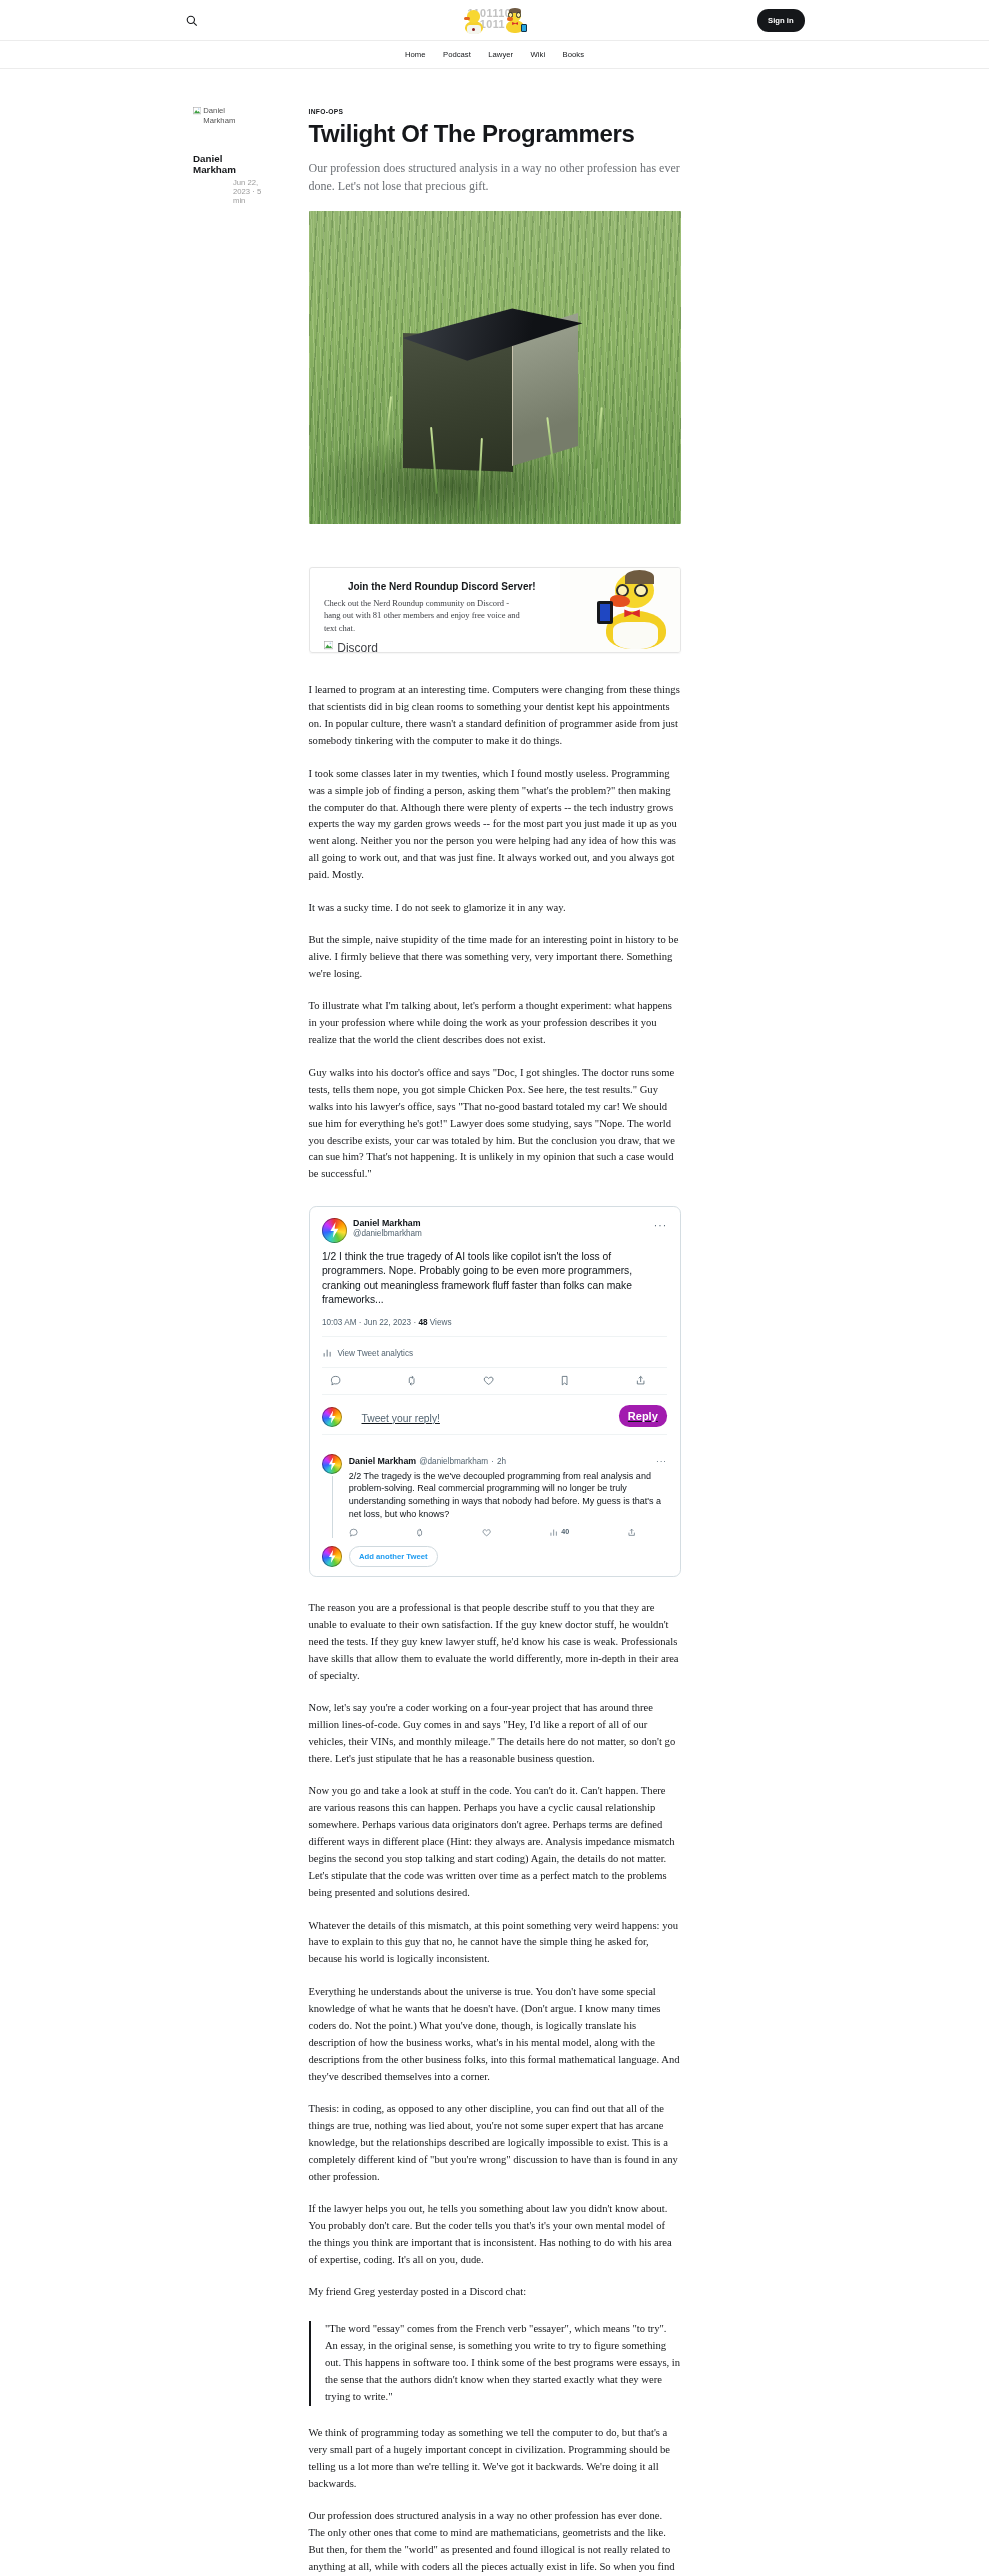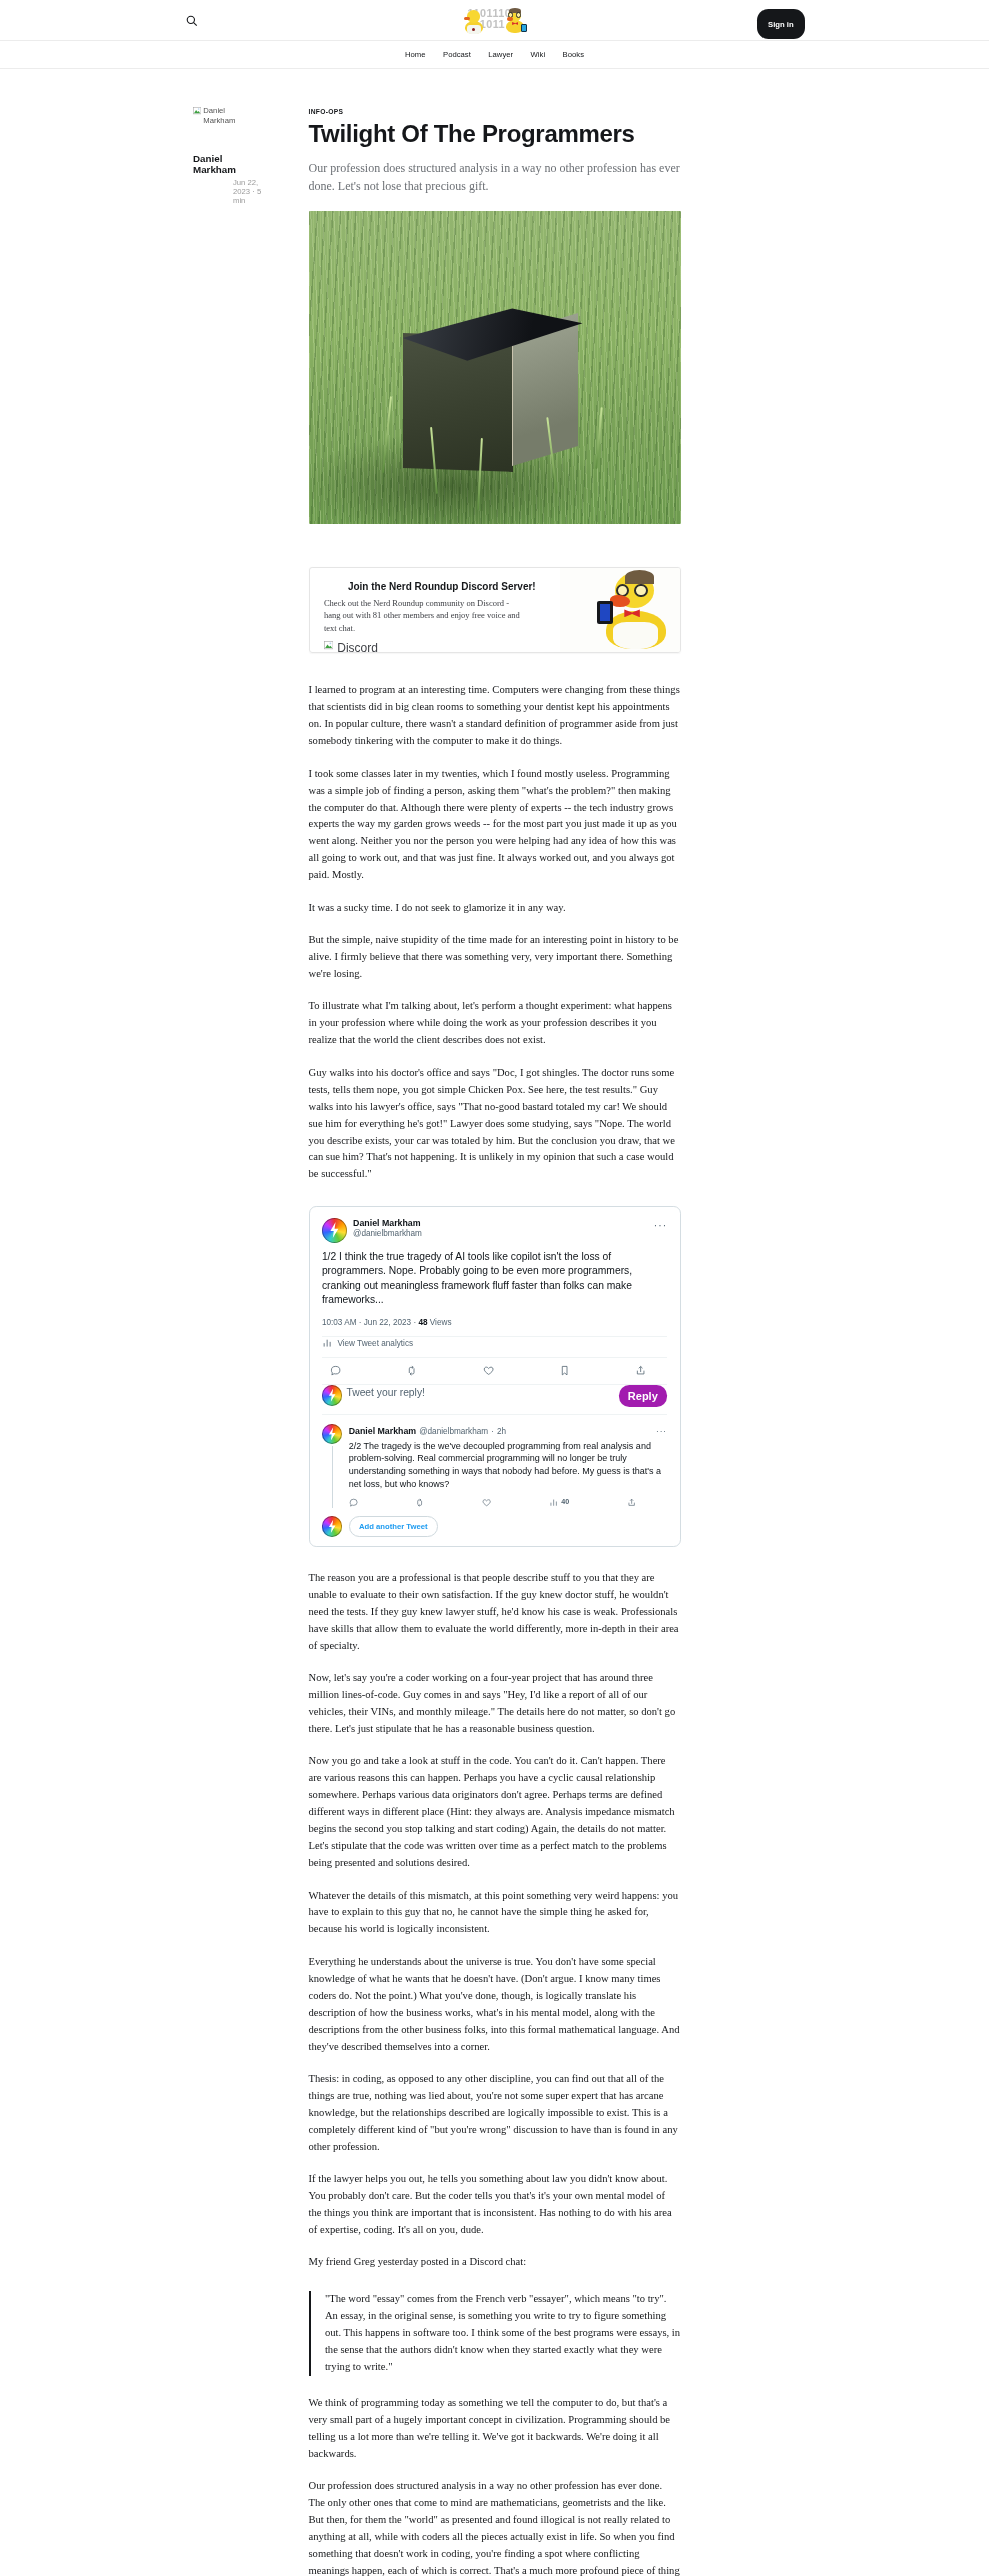--- a/index.html
+++ b/index.html
@@ -18,21 +18,21 @@
   .duck .head { position:absolute; top:0; left:3.1px; width:13.4px; height:12.4px; background:#f8d732; border-radius:50%; }
   .duck .beak { position:absolute; top:6.2px; left:0px; width:6.2px; height:3.6px; background:#e2641f; border-radius:2.1px; }
   .duck.doctor .coat { position:absolute; bottom:0; left:3.1px; width:14.4px; height:9.3px; background:#f4f6ef; border-radius:3.1px 3.1px 4.1px 4.1px; }
   .duck.doctor .scope { position:absolute; bottom:3.1px; left:8.2px; width:3.6px; height:3.6px; background:#8a1f1f; border-radius:50%; }
   .duck.nerd .hair { position:absolute; top:-1px; left:4.1px; width:12.4px; height:5.2px; background:#6e5a43; border-radius:50% 50% 0 0; }
   .duck.nerd .glasses { position:absolute; top:3.1px; left:3.1px; width:13.4px; height:5.2px; }
   .duck.nerd .glasses i { position:absolute; top:0; width:5.2px; height:5.2px; border:1px solid #2b2b2b; border-radius:50%; background:rgba(255,255,255,.5); }
   .duck.nerd .glasses i.l { left:0; } .duck.nerd .glasses i.r { right:0; }
   .duck.nerd .phone { position:absolute; bottom:1px; right:-1px; width:5.2px; height:8.2px; background:#2ba7e0; border:1px solid #11324a; border-radius:1px; }
   .duck.nerd .bow { position:absolute; bottom:8.2px; left:7.2px; width:6.2px; height:3.1px; background:#d92b2b; clip-path:polygon(0 0,50% 40%,100% 0,100% 100%,50% 60%,0 100%); }
-  .signin-btn { position:absolute; right:184px; top:9.3px; height:30px; padding:0 11.3px; background:#15171a; color:#ffffff; border:none; border-radius:11.3px; font-size:7.7px; font-weight:bold; cursor:pointer; }
+  .signin-btn { position:absolute; right:184px; top:9.3px; height:23px; padding:0 11.3px; background:#15171a; color:#ffffff; border:none; border-radius:11.3px; font-size:7.7px; font-weight:bold; cursor:pointer; }
   .site-nav { height:28px; display:flex; align-items:center; justify-content:center; gap:17.5px; border-bottom:0.5px solid #ececec; }
   .site-nav a { color:#15171a; font-size:7.7px; text-decoration:none; cursor:pointer; }
   
   .article-head { position:relative; padding-top:39px; }
   .author-side { position:absolute; left:193px; top:37px; width:72px; }
   .broken-avatar { display:flex; gap:2.1px; color:#545454; font-size:7.7px; line-height:9.8px; width:44px; }
   .broken-ic { flex:0 0 8.2px; margin-top:1px; }
   .author-name { margin-top:27px; font-size:9.8px; font-weight:bold; color:#15171a; }
   .author-date { margin-top:3.1px; font-size:7.7px; color:#9b9b9b;margin-left:40px; }
   .col { width:372px; margin:0 auto; }
@@ -80,25 +80,25 @@
   .tw-avatar { width:25px; height:25px; border-radius:50%; background:conic-gradient(#e33,#f90,#fd3,#6c3,#3cc,#36f,#c3f,#e33); position:relative; flex:0 0 25px; box-shadow:inset 0 0 0 1px rgba(0,0,0,.35); }
   .tw-avatar.small { width:20.6px; height:20.6px; flex:0 0 20.6px; }
   .tw-avatar .bolt { position:absolute; left:30%; top:18%; width:40%; height:64%; background:#fff; clip-path:polygon(62% 0,10% 55%,44% 55%,34% 100%,90% 42%,52% 42%); }
   .tw-names { margin-left:6.2px; line-height:1.25; }
   .tw-name { font-weight:bold; font-size:8.8px; }
   .tw-handle { color:#536471; font-size:8.2px; }
   .tw-menu { margin-left:auto; color:#536471; font-size:10.3px; letter-spacing:1px; cursor:pointer; }
   .tw-text { margin-top:7.2px; font-size:10.3px; line-height:1.4; }
   .tw-time { margin-top:8.2px; color:#536471; font-size:8.2px; }
   .tw-time b { color:#0f1419; }
-  .tw-row { border-top:0.5px solid #eff3f4; margin-top:7.2px; padding-top:0; }
+  .tw-row { border-top:0.5px solid #eff3f4; margin-top:7.2px; padding-top:10px; }
   .tw-analytics { display:flex; align-items:center; gap:5.2px; color:#536471; font-size:8.2px; cursor:pointer; }
   .tw-actions { display:flex; justify-content:space-between; padding:7.2px 20.6px 0 8.2px; color:#536471; }
   .tw-actions .ic { cursor:pointer; }
-  .tw-reply { display:flex; align-items:flex-start; gap:4px; }
+  .tw-reply { display:flex; align-items:flex-end; gap:19px;text-decoration:underline; }
   .tw-reply .ph { color:#536471; font-size:10.3px; }
   .reply-btn { margin-left:auto; background:#a21caf; color:#fff; font-weight:bold; font-size:11px; border:none; border-radius:10.3px; padding:5.2px 9.3px; cursor:pointer; }
   .thread { display:flex; margin-top:8.2px; }
   .thread-left { display:flex; flex-direction:column; align-items:center; flex:0 0 20.6px; margin-right:6.2px; }
   .thread-line { width:1px; flex:1; background:#cfd9de; margin-top:2.1px; }
   .reply-head { display:flex; align-items:baseline; gap:3.1px; font-size:8.2px; }
   .reply-name { font-weight:bold; font-size:8.8px; }
   .reply-handle,.reply-time { color:#536471; }
   .reply-menu { margin-left:auto; color:#536471; letter-spacing:1px; cursor:pointer; }
   .reply-text { margin-top:2.1px; font-size:9px; line-height:1.4; }

